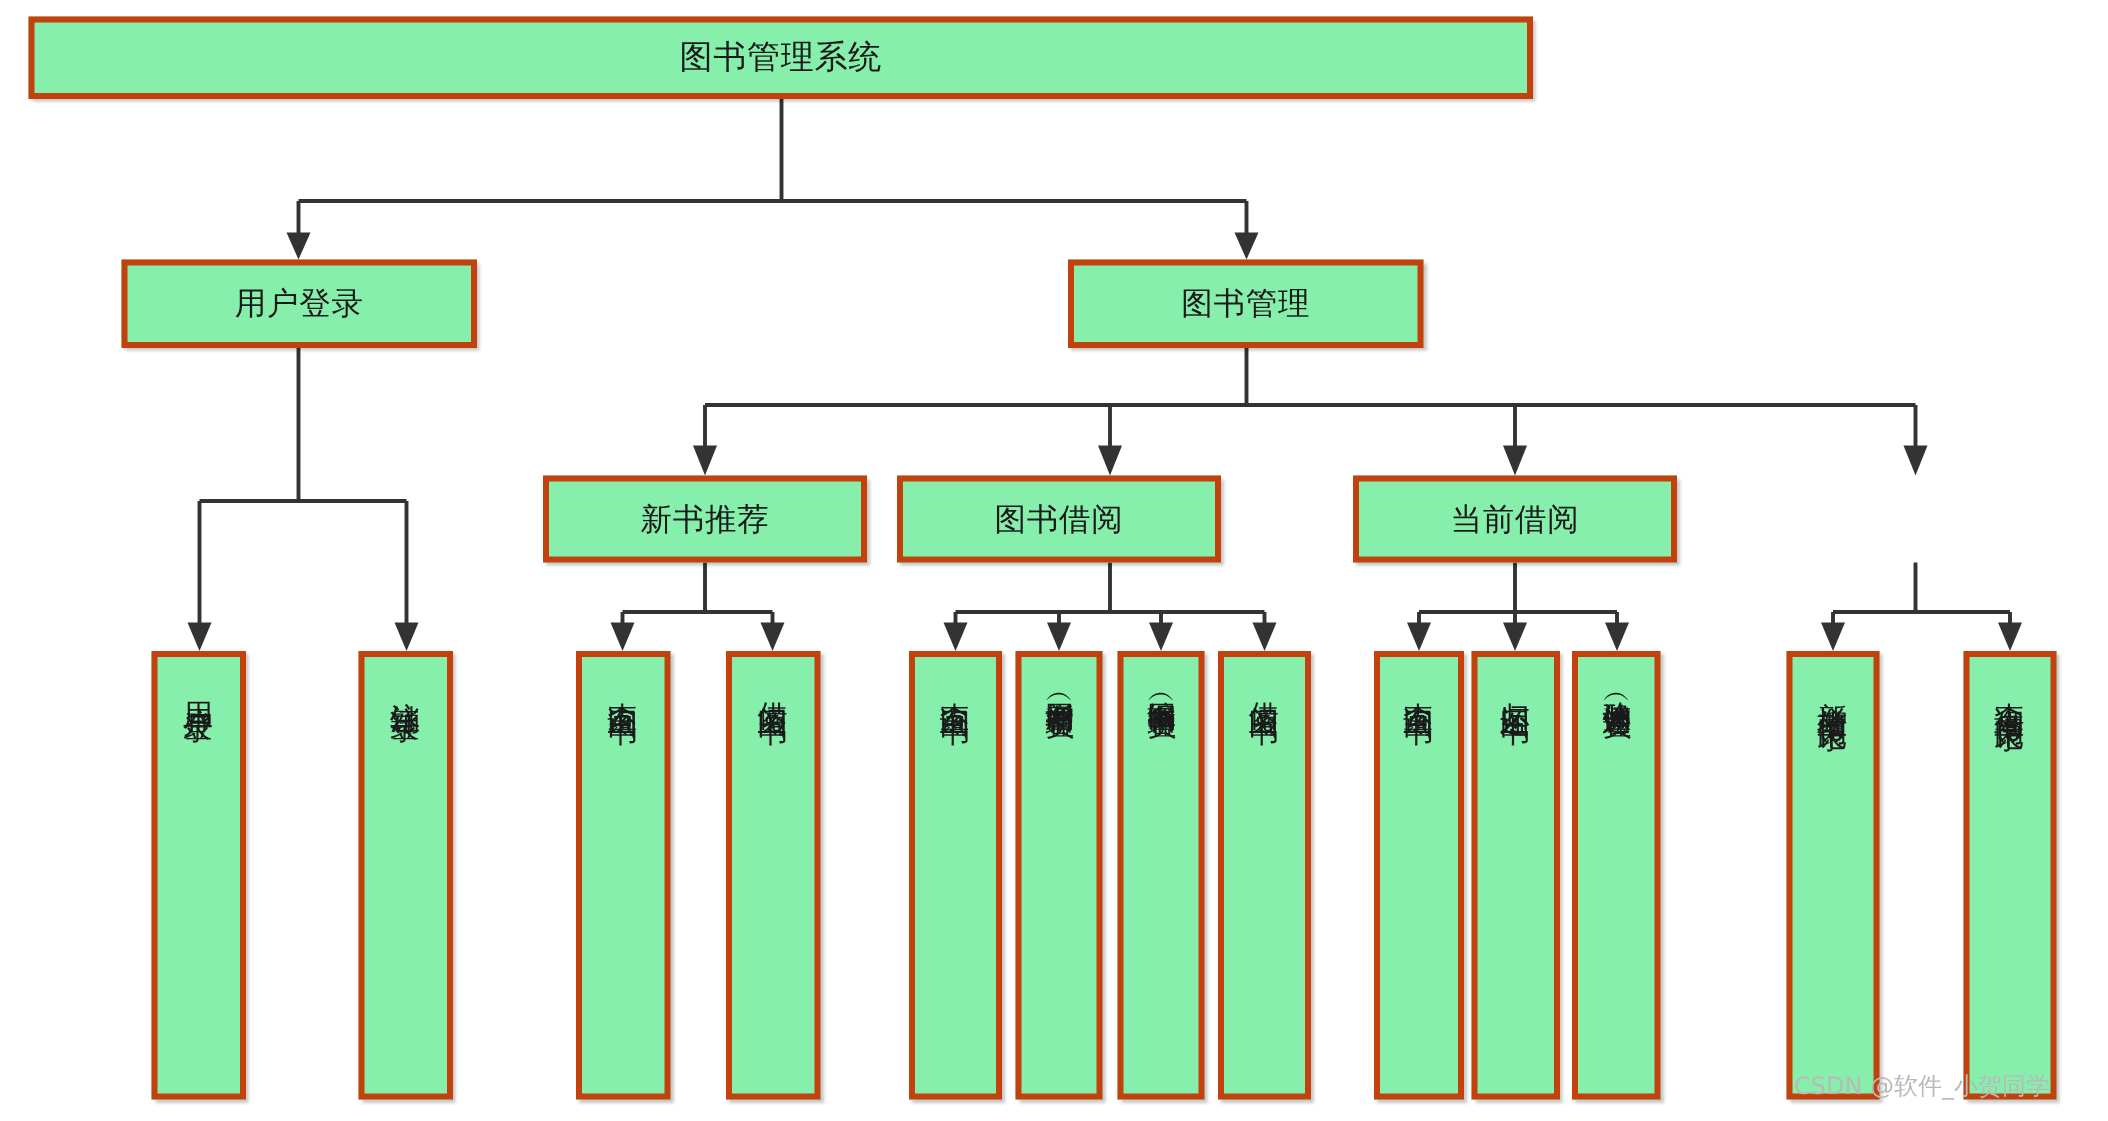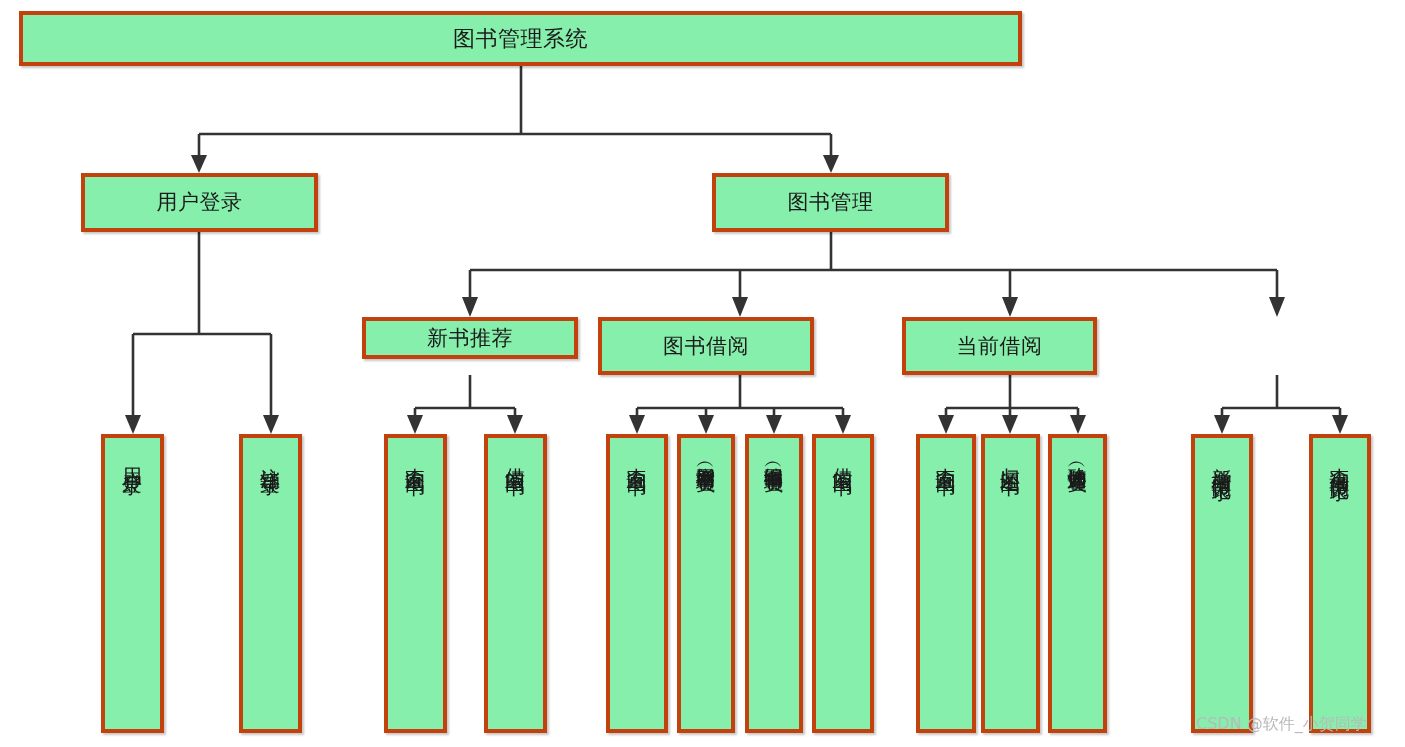--- a/index.html
+++ b/index.html
@@ -154,27 +154,27 @@
     <span class="node-label">图书管理系统</span>
   </div>
 
   <div class="node-box" style="left:81px; top:173px; width:237px; height:59px;">
     <span class="node-label">用户登录</span>
   </div>
   <div class="node-box" style="left:712px; top:173px; width:237px; height:59px;">
     <span class="node-label">图书管理</span>
   </div>
 
-  <div class="node-box" style="left:362px; top:317px; width:216px; height:42px;">
+  <div class="node-box" style="left:362px; top:317px; width:216px; height:58px;">
     <span class="node-label">新书推荐</span>
   </div>
   <div class="node-box" style="left:598px; top:317px; width:216px; height:58px;">
     <span class="node-label">图书借阅</span>
   </div>
-  <div class="node-box" style="left:902px; top:317px; width:195px; height:58px;">
+  <div class="node-box" style="left:902px; top:317px; width:216px; height:58px;">
     <span class="node-label">当前借阅</span>
   </div>
 
   <div class="node-box leaf" style="left:101px; top:434px; width:63px; height:299px;">
     <span class="node-label">用户登录</span>
   </div>
   <div class="node-box leaf" style="left:239px; top:434px; width:63px; height:299px;">
     <span class="node-label">注销登录</span>
   </div>
 

